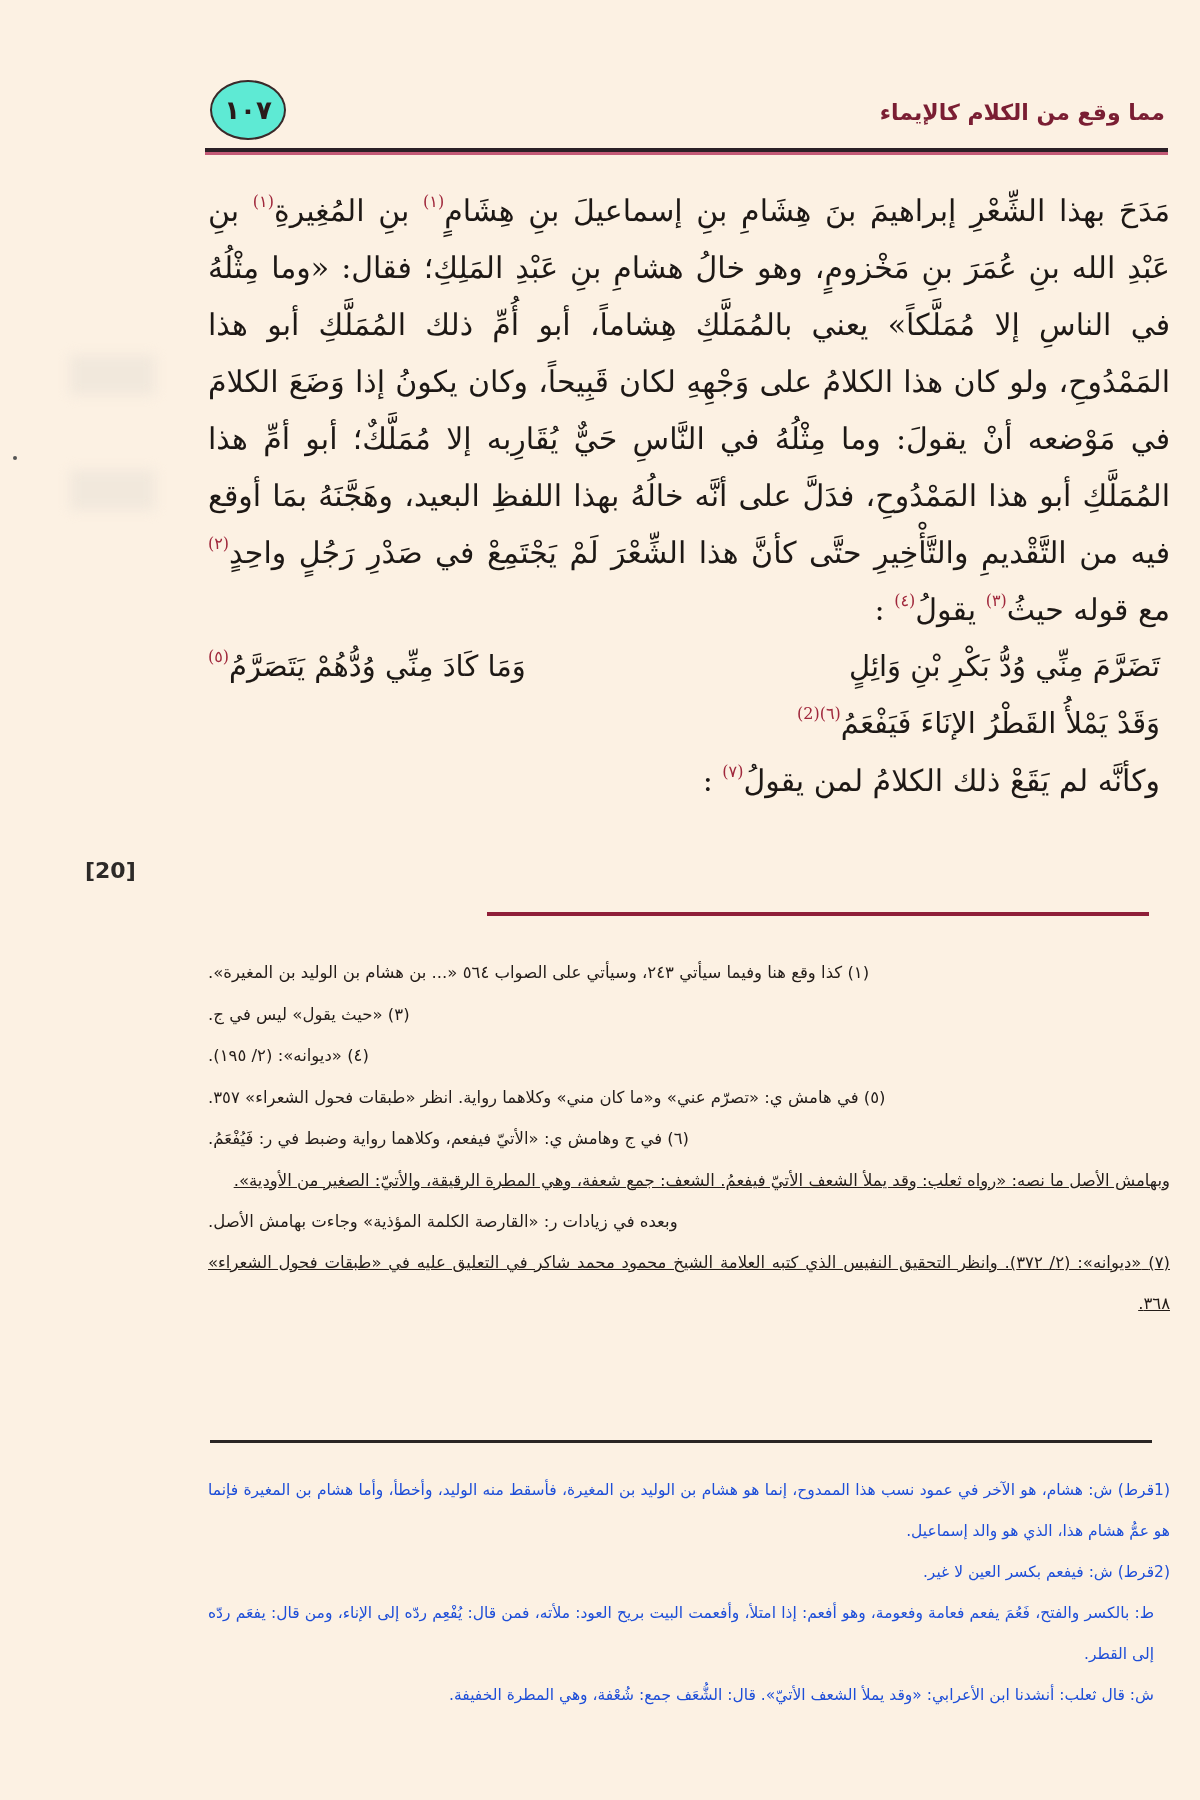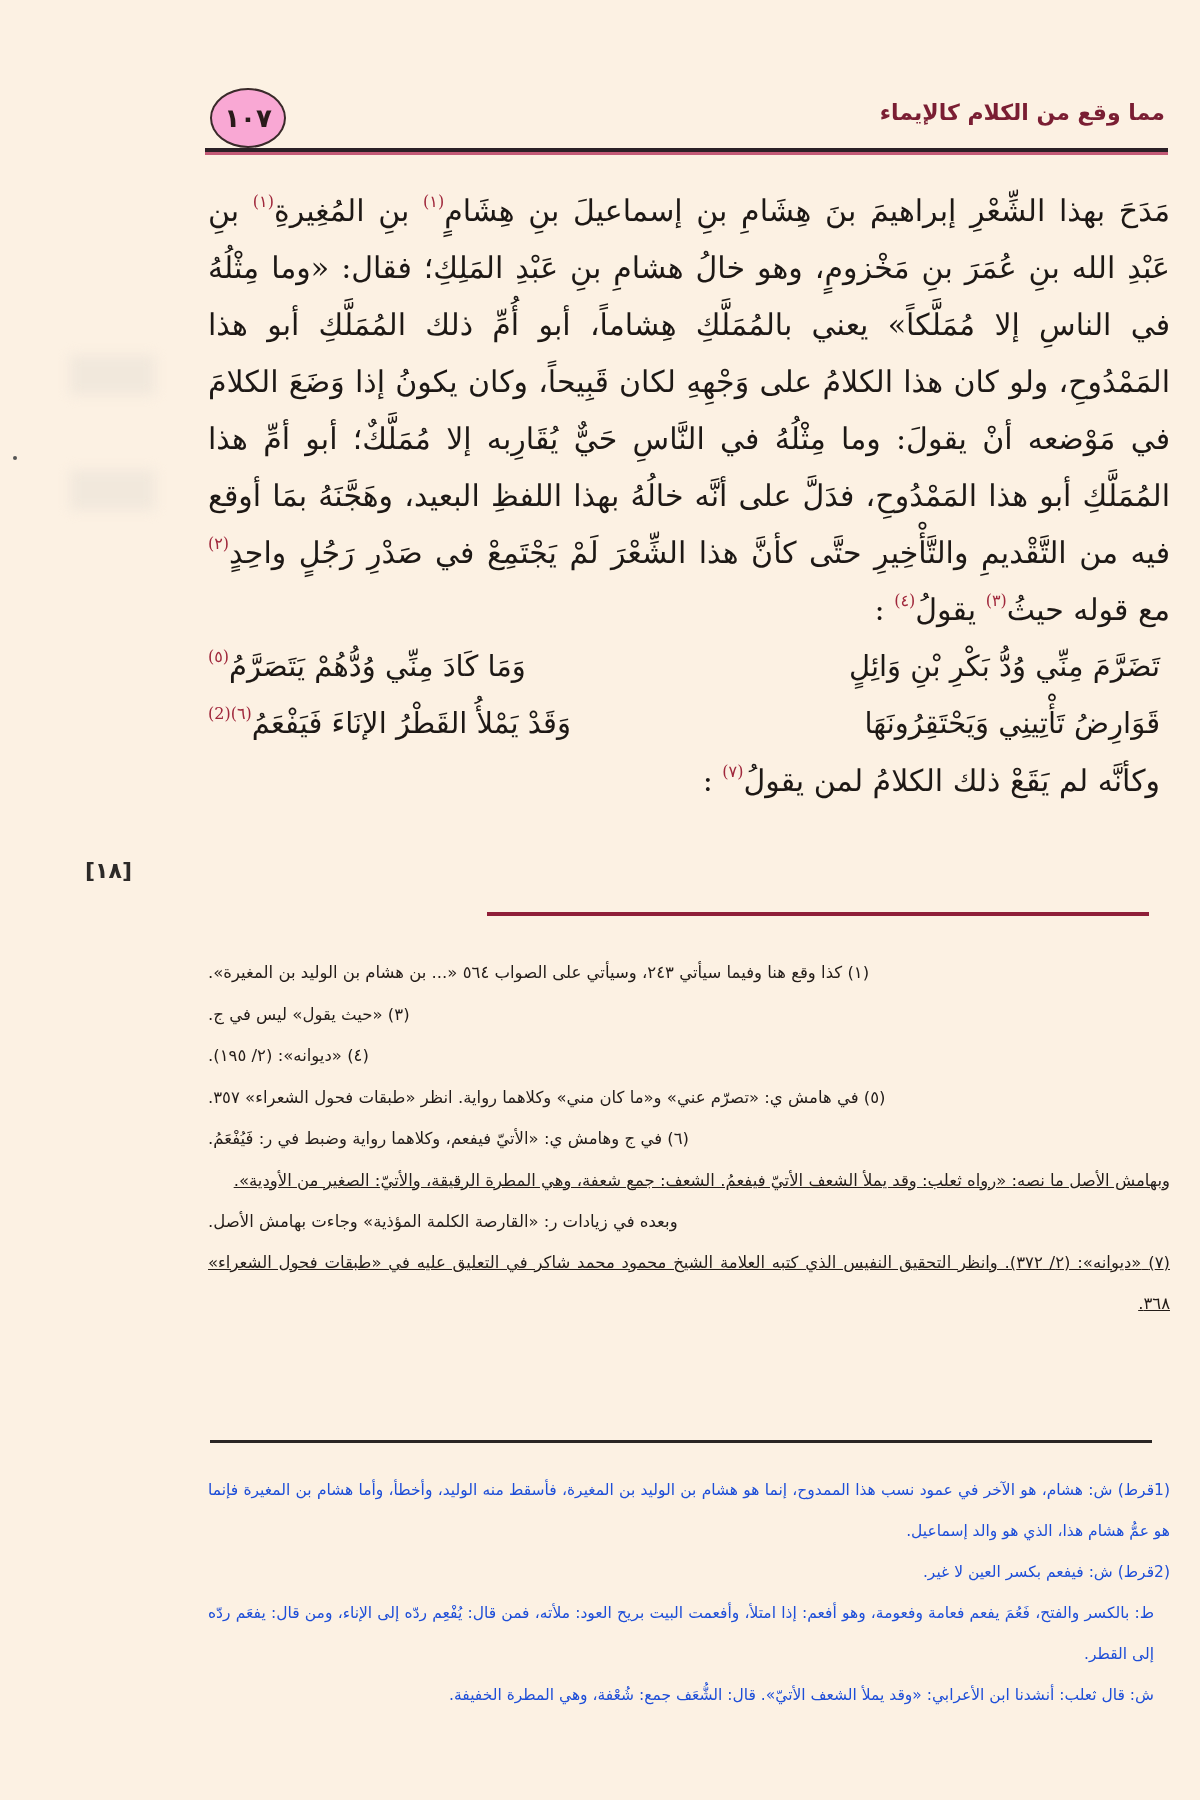--- a/index.html
+++ b/index.html
@@ -12,23 +12,23 @@
   }
   .page { position: absolute; inset: 0; }
   .rtl { direction: rtl; unicode-bidi: embed; }
 
   
   .running-head {
     position: absolute; top: 100px; right: 35px;
     font-size: 22px; color: #7a1e33; font-weight: bold;
   }
   .page-number {
-    position: absolute; top: 88px; left: 210px;
+    position: absolute; top: 80px; left: 210px;
     width: 72px; height: 56px; border: 2px solid #3a2a2a; border-radius: 50%;
-    background: #f9a8d4;
+    background: #5eead4;
     display: flex; align-items: center; justify-content: center;
     font-size: 26px; font-weight: bold; color: #2a1a1a;
   }
   .header-rule {
     position: absolute; top: 148px; left: 205px; right: 32px;
     height: 4px; background: #2b2026;
     border-bottom: 3px solid #c35a76;
   }
 
   
@@ -94,33 +94,32 @@
 
 <div class="page">
 
   <div class="running-head rtl">مما وقع من الكلام كالإيماء</div>
   <div class="page-number">١٠٧</div>
   <div class="header-rule"></div>
 
   <div class="margin-smudge" style="top:355px"></div>
   <div class="margin-smudge" style="top:470px"></div>
   <div class="margin-dot"></div>
-  <div class="margin-marker">[١٨]</div>
+  <div class="margin-marker">[20]</div>
 
   <div class="body-text rtl">
     <p>
       <span>مَدَحَ بهذا الشِّعْرِ إبراهيمَ بنَ هِشَامِ بنِ إسماعيلَ بنِ هِشَامٍ</span><sup class="fn">(١)</sup><span> بنِ المُغِيرةِ</span><sup class="fn">(١)</sup><span> بنِ عَبْدِ الله بنِ عُمَرَ بنِ مَخْزومٍ، وهو خالُ هشامِ بنِ عَبْدِ المَلِكِ؛ فقال: «وما مِثْلُهُ في الناسِ إلا مُمَلَّكاً» يعني بالمُمَلَّكِ هِشاماً، أبو أُمِّ ذلك المُمَلَّكِ أبو هذا المَمْدُوحِ، ولو كان هذا الكلامُ على وَجْهِهِ لكان قَبِيحاً، وكان يكونُ إذا وَضَعَ الكلامَ في مَوْضعه أنْ يقولَ: وما مِثْلُهُ في النَّاسِ حَيٌّ يُقَارِبه إلا مُمَلَّكٌ؛ أبو أمِّ هذا المُمَلَّكِ أبو هذا المَمْدُوحِ، فدَلَّ على أنَّه خالُهُ بهذا اللفظِ البعيد، وهَجَّنَهُ بمَا أوقع فيه من التَّقْديمِ والتَّأْخِيرِ حتَّى كأنَّ هذا الشِّعْرَ لَمْ يَجْتَمِعْ في صَدْرِ رَجُلٍ واحِدٍ</span><sup class="fn">(٢)</sup><span> مع قوله حيثُ</span><sup class="fn">(٣)</sup><span> يقولُ</span><sup class="fn">(٤)</sup> <span>:</span>
     </p>
 
     <div class="verse">
       <span class="hemi">تَضَرَّمَ مِنِّي وُدُّ بَكْرِ بْنِ وَائِلٍ</span>
       <span class="hemi"><span>وَمَا كَادَ مِنِّي وُدُّهُمْ يَتَصَرَّمُ</span><sup class="fn">(٥)</sup></span>
     </div>
     <div class="verse">
-      <span class="hemi">قَوَارِضُ تَأْتِينِي وَيَحْتَقِرُونَهَا</span>
       <span class="hemi"><span>وَقَدْ يَمْلأُ القَطْرُ الإنَاءَ فَيَفْعَمُ</span><sup class="fn">(٦)(2)</sup></span>
     </div>
 
     <p class="closing-line">
       <span>وكأنَّه لم يَقَعْ ذلك الكلامُ لمن يقولُ</span><sup class="fn">(٧)</sup> <span>:</span>
     </p>
   </div>
 
   <div class="red-rule"></div>
 

